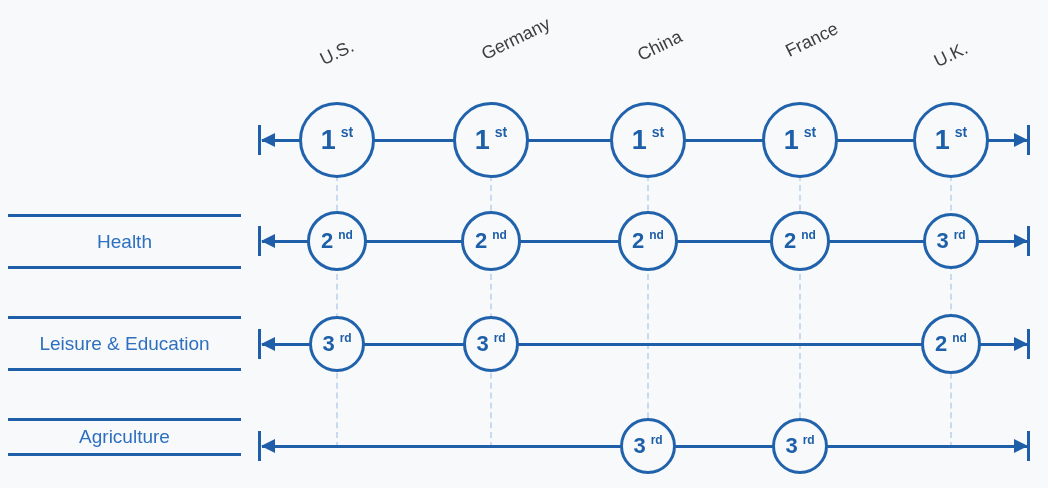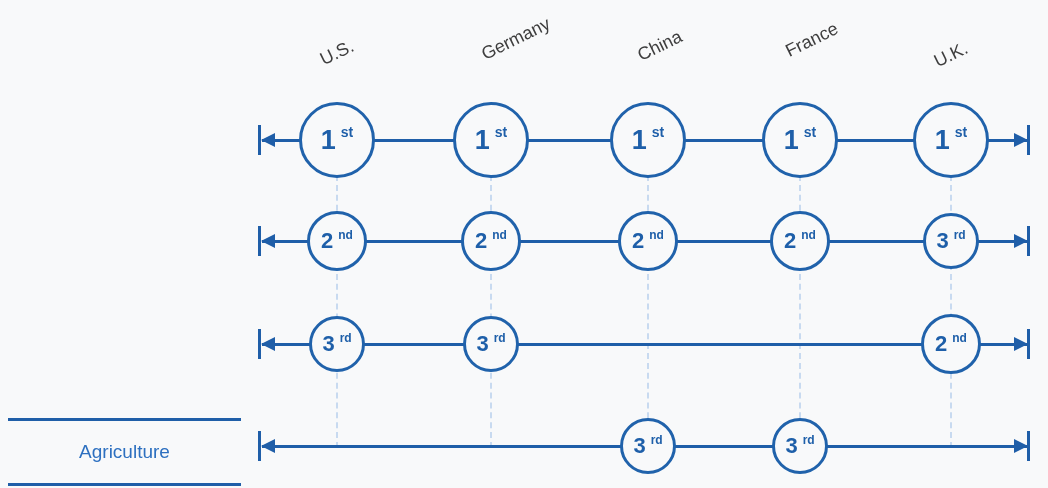--- a/index.html
+++ b/index.html
@@ -45,21 +45,23 @@
 <body>
 
 <div class="stage">
 
   <div class="col-label" style="left:337px;top:53px">U.S.</div>
   <div class="col-label" style="left:516px;top:39px">Germany</div>
   <div class="col-label" style="left:660px;top:46px">China</div>
   <div class="col-label" style="left:812px;top:40px">France</div>
   <div class="col-label" style="left:951px;top:55px">U.K.</div>
 
-  <div class="row-label" style="top:418px;height:68px">Agriculture</div>
+  <div class="row-label" style="top:214px;height:55px">Health</div>
+  <div class="row-label" style="top:316px;height:55px">Leisure &amp; Education</div>
+  <div class="row-label" style="top:418px;height:38px">Agriculture</div>
 
   <div class="dash" style="left:336px;top:175px;height:273px"></div>
   <div class="dash" style="left:490px;top:175px;height:273px"></div>
   <div class="dash" style="left:647px;top:175px;height:273px"></div>
   <div class="dash" style="left:799px;top:175px;height:273px"></div>
   <div class="dash" style="left:950px;top:175px;height:273px"></div>
 
   <div class="endbar" style="left:258px;top:125px"></div>
   <div class="arrow left" style="left:261px;top:133px"></div>
   <div class="hline" style="left:262px;top:139px;width:768px"></div>

